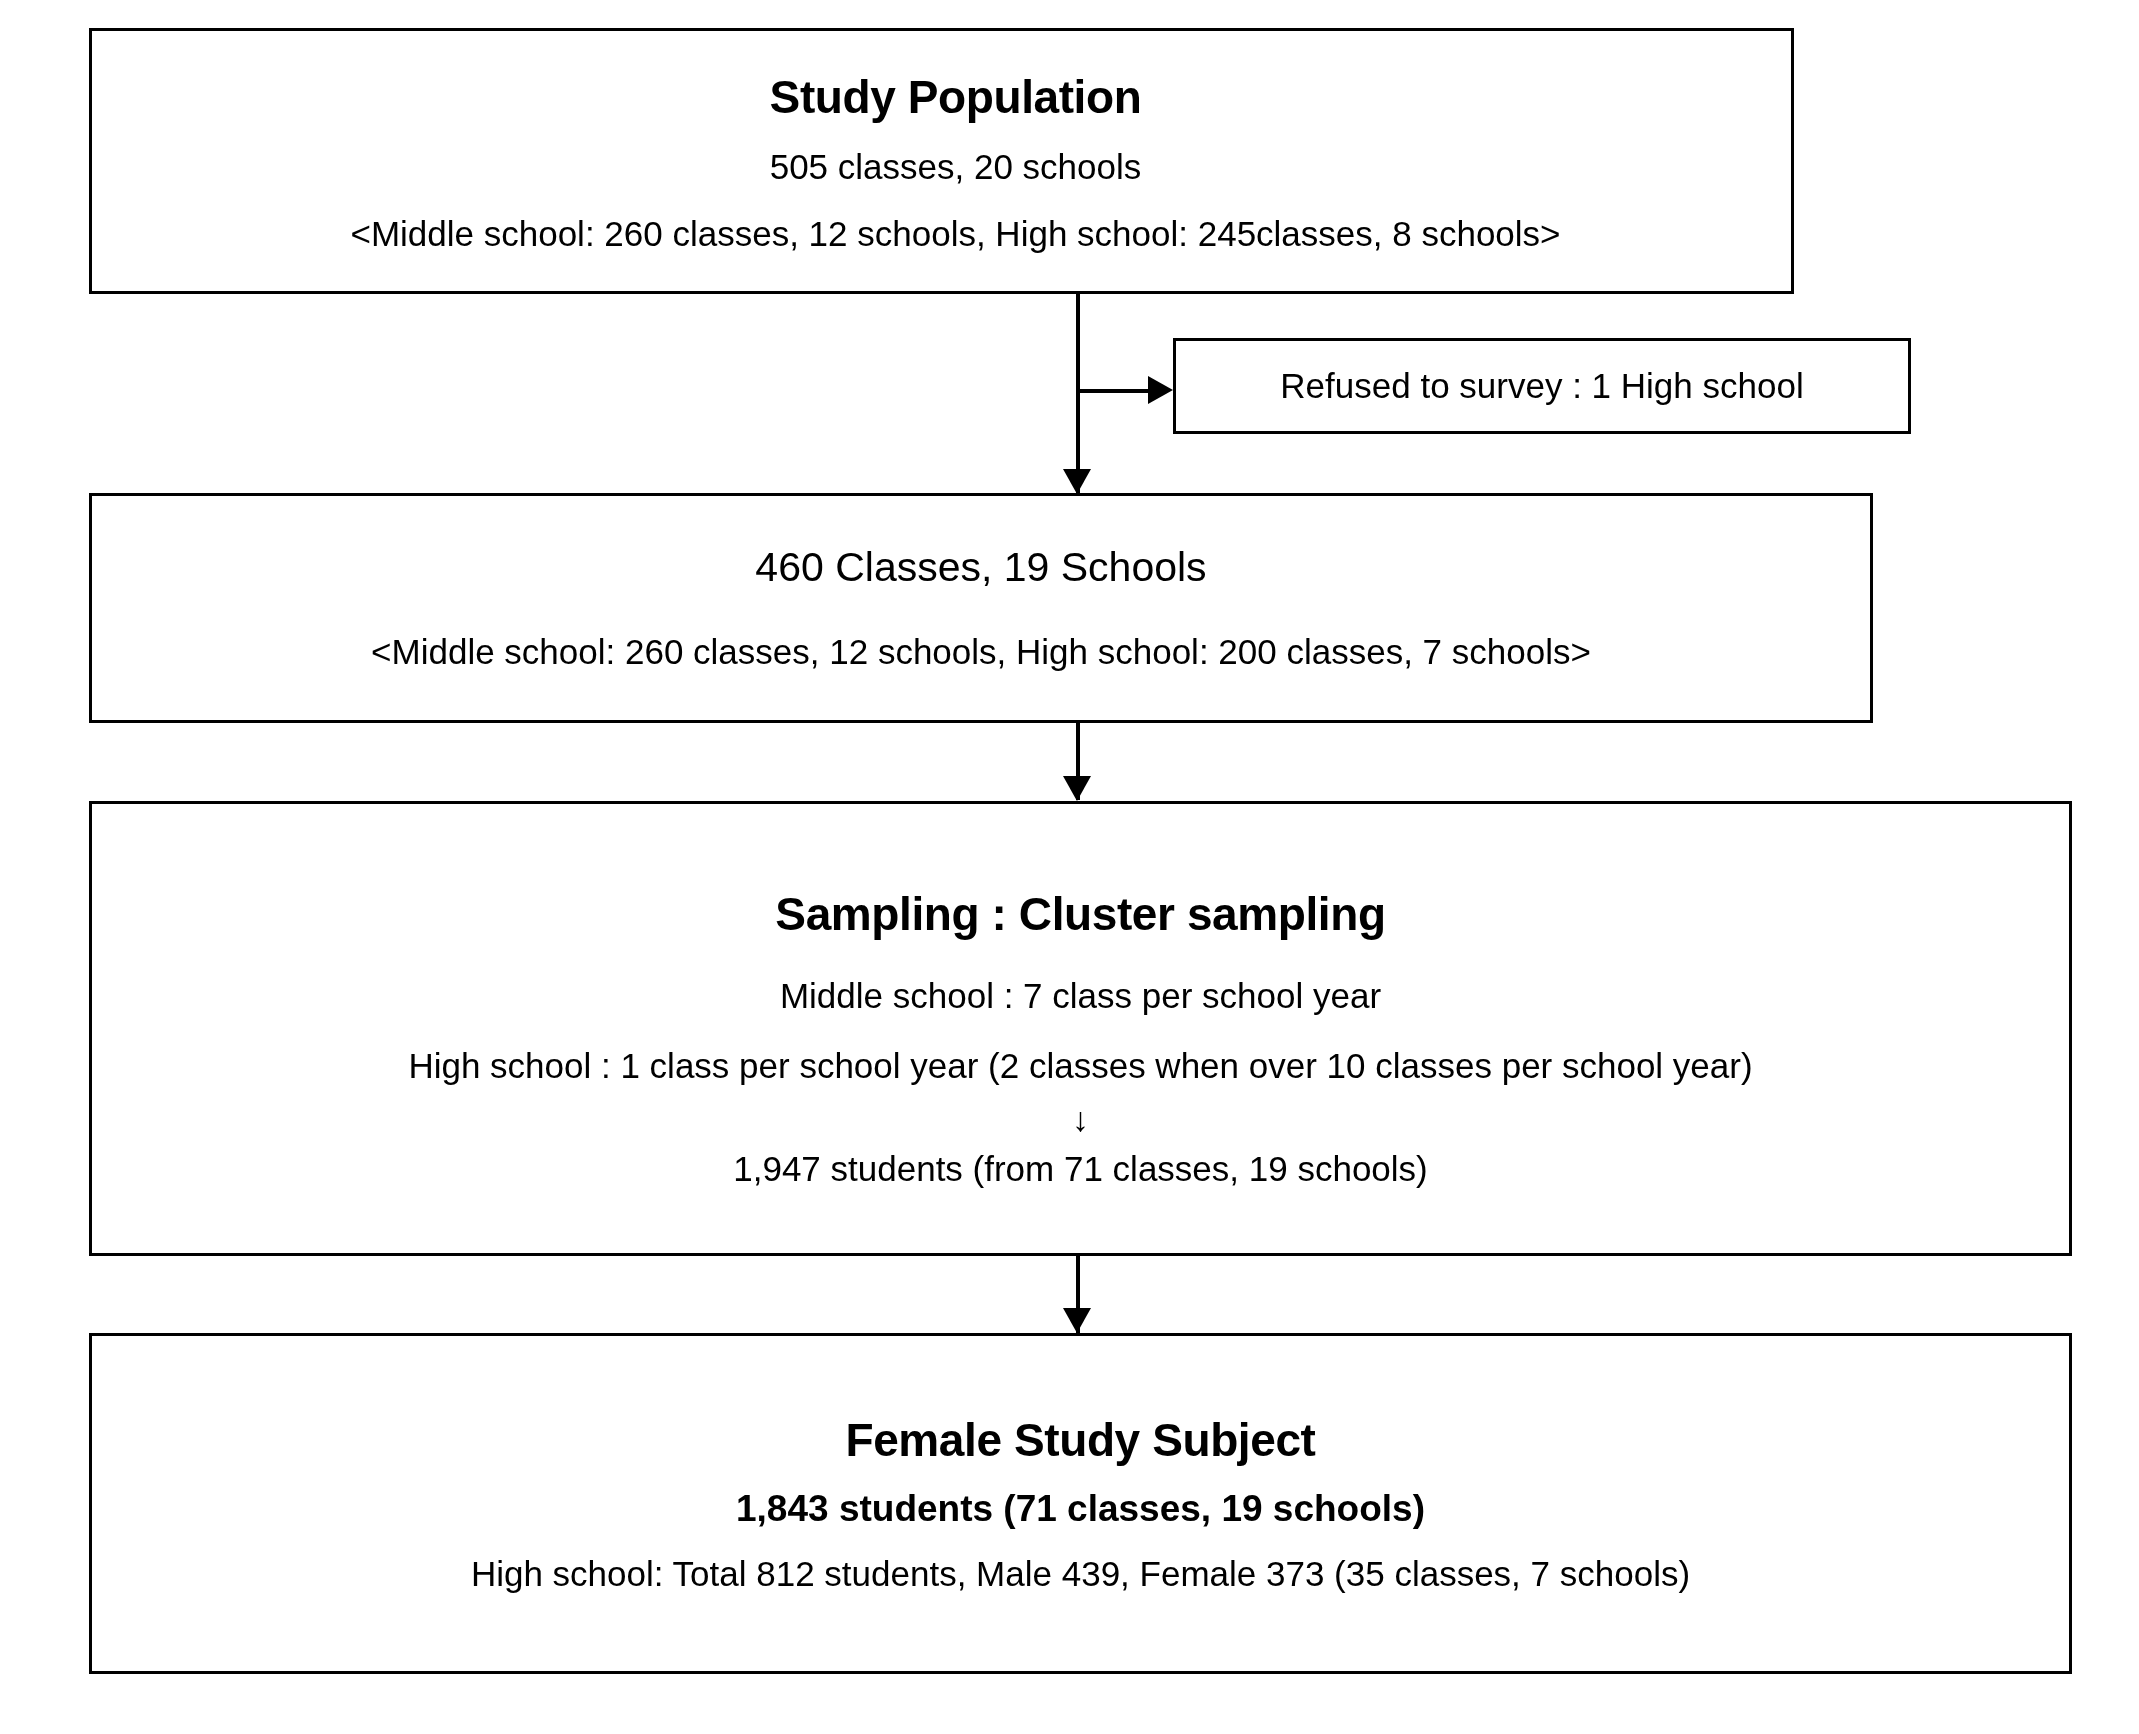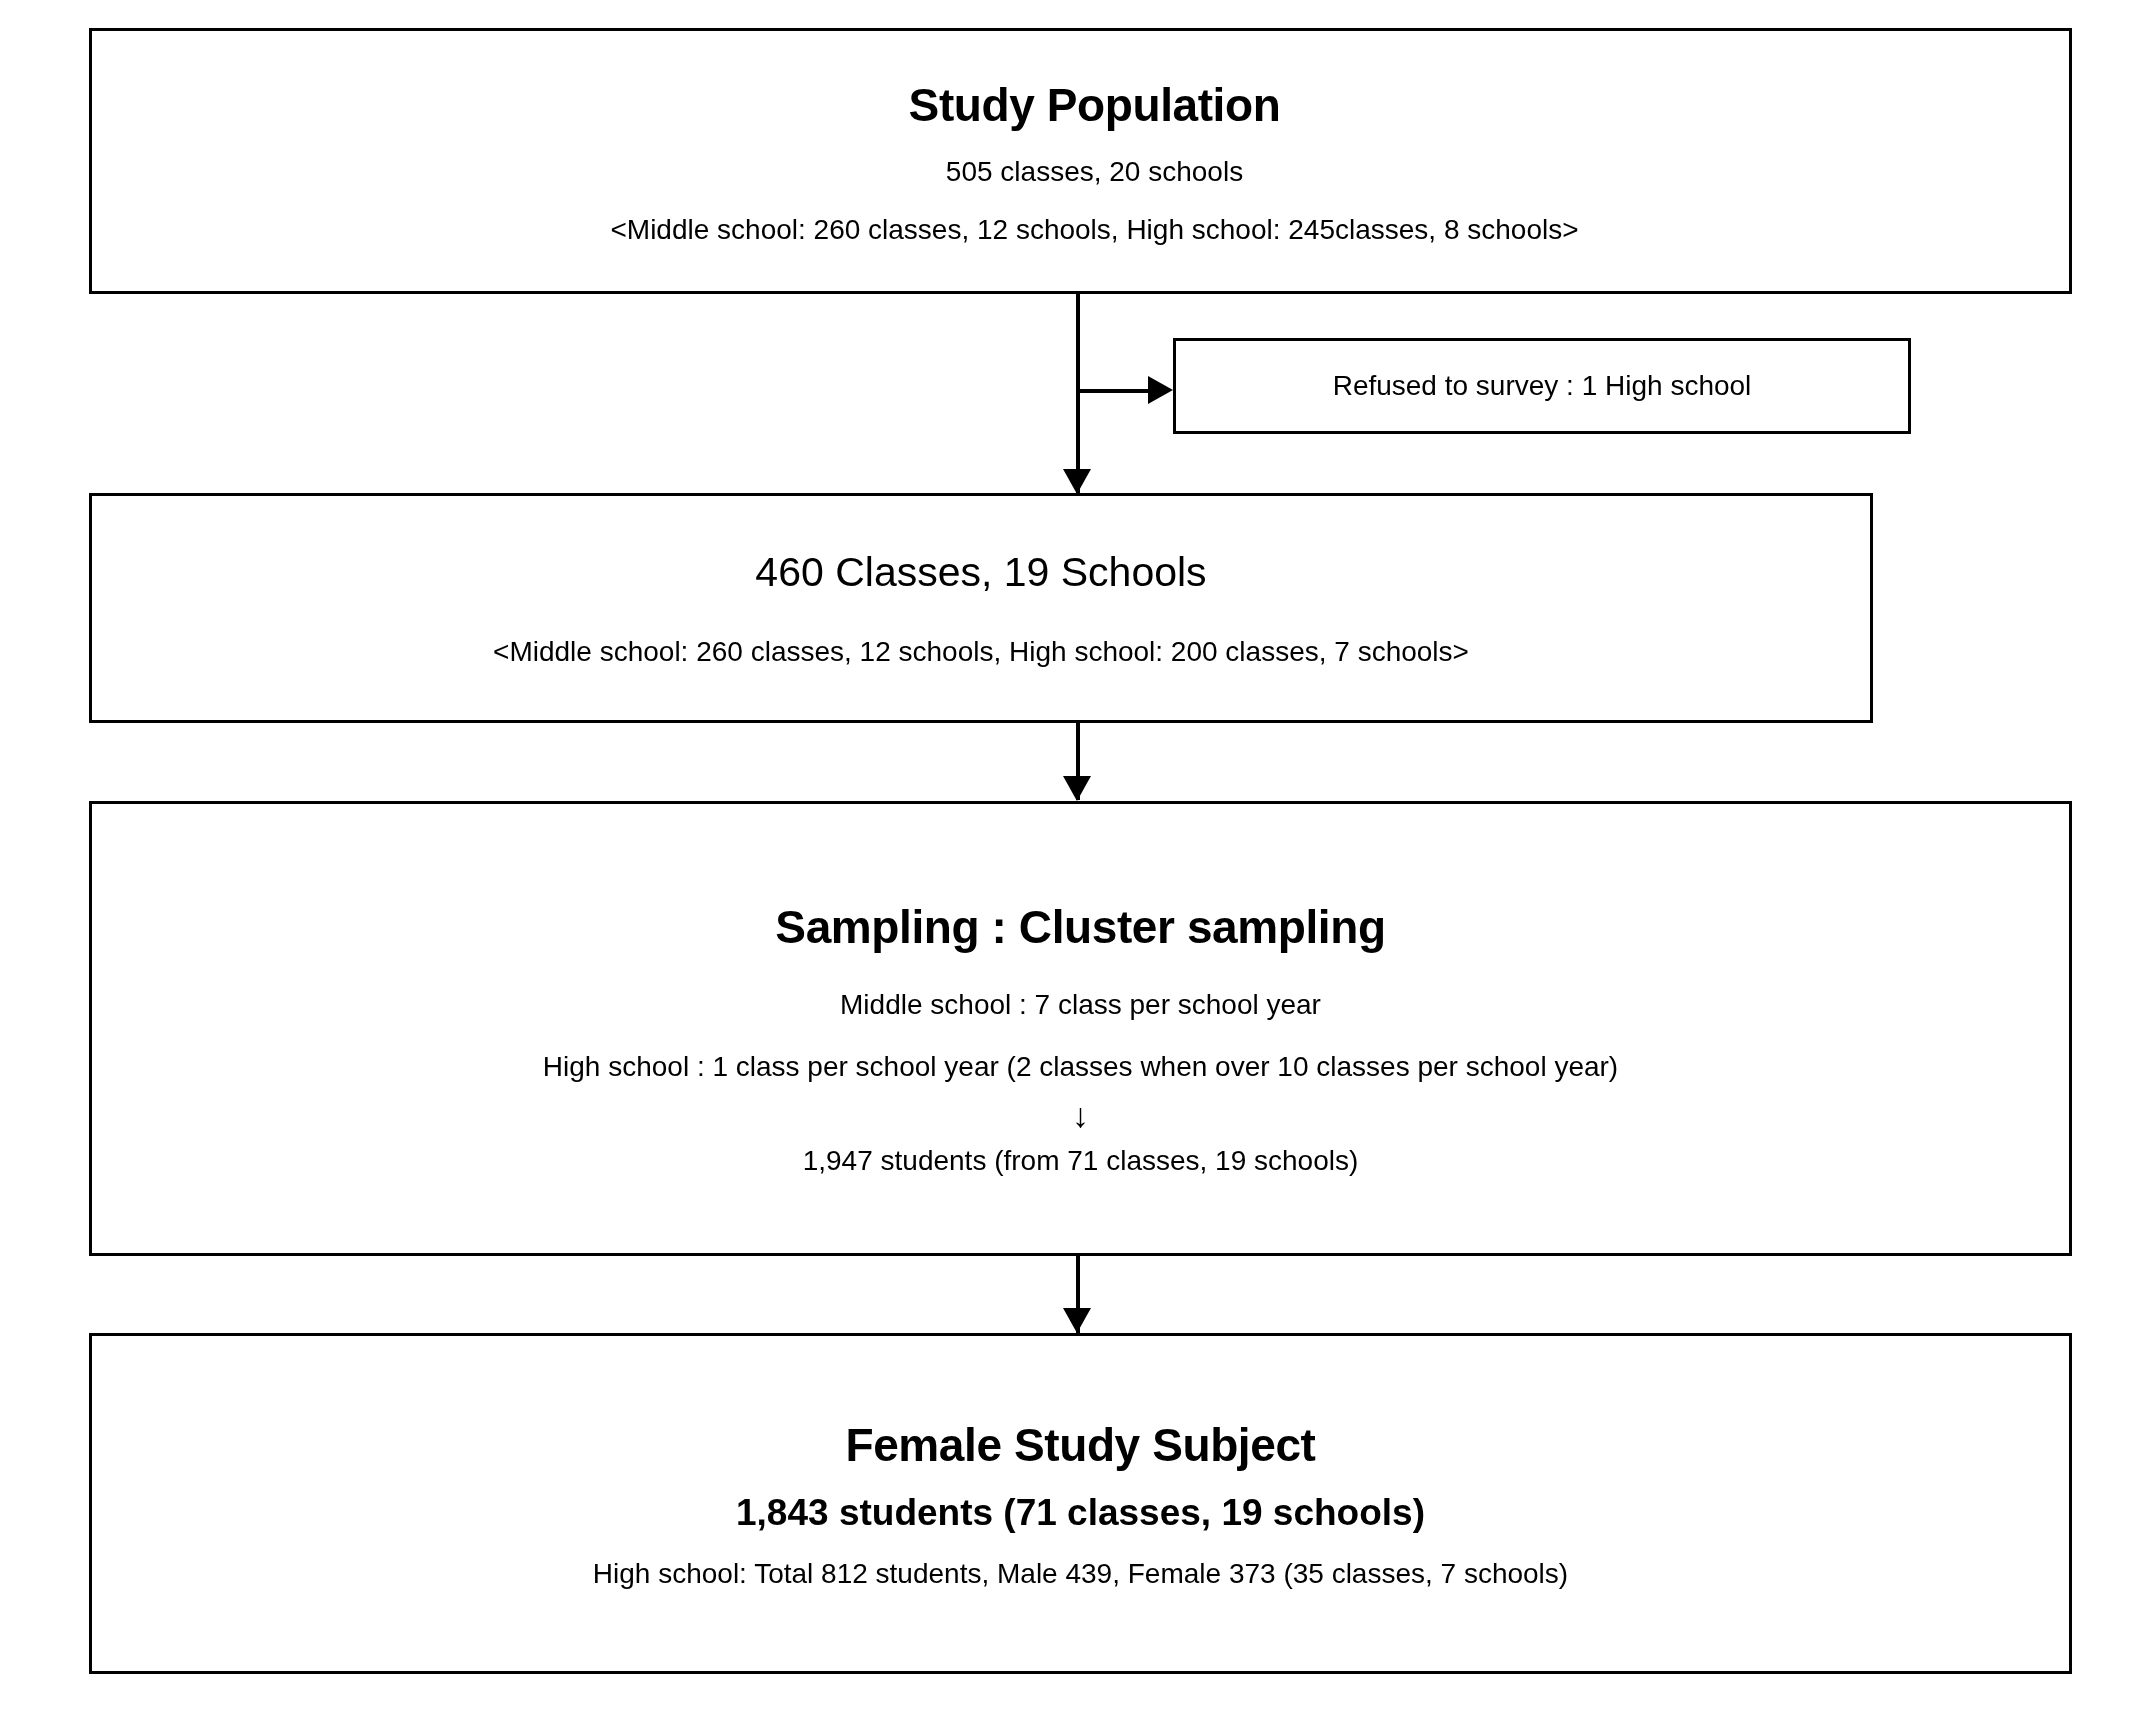--- a/index.html
+++ b/index.html
@@ -30,21 +30,21 @@
   }
   .box-title {
     font-weight: bold;
     font-size: 46px;
     line-height: 1.18;
     letter-spacing: -0.4px;
     text-align: center;
     white-space: nowrap;
   }
   .line {
-    font-size: 28px;
+    font-size: 35px;
     line-height: 1.2;
     text-align: center;
     white-space: nowrap;
     font-weight: normal;
   }
   .line-bold {
     font-weight: bold;
   }
   .line-sm {
     font-size: 37px;
@@ -75,21 +75,21 @@
   }
   .arrowhead-right {
     position: absolute;
     width: 0;
     height: 0;
     border-top: 14px solid transparent;
     border-bottom: 14px solid transparent;
     border-left: 25px solid #000000;
   }
   
-  #box-study-population { left: 89px; top: 28px; width: 1983px; height: 266px; padding-left: 28px; }
+  #box-study-population { left: 89px; top: 28px; width: 1705px; height: 266px; padding-left: 28px; }
   #box-study-population .box-title { margin-top: 3px; margin-bottom: 22px; }
   #box-study-population .l1 { margin-bottom: 25px; }
   
   #box-refused { left: 1173px; top: 338px; width: 738px; height: 96px; }
   
   #box-remaining { left: 89px; top: 493px; width: 1784px; height: 230px; }
   #box-remaining .l1 { font-size: 41px; margin-bottom: 38px; }
   
   #box-sampling { left: 89px; top: 801px; width: 1983px; height: 455px; }
   #box-sampling .box-title { margin-top: 20px; margin-bottom: 34px; text-align: right; }

